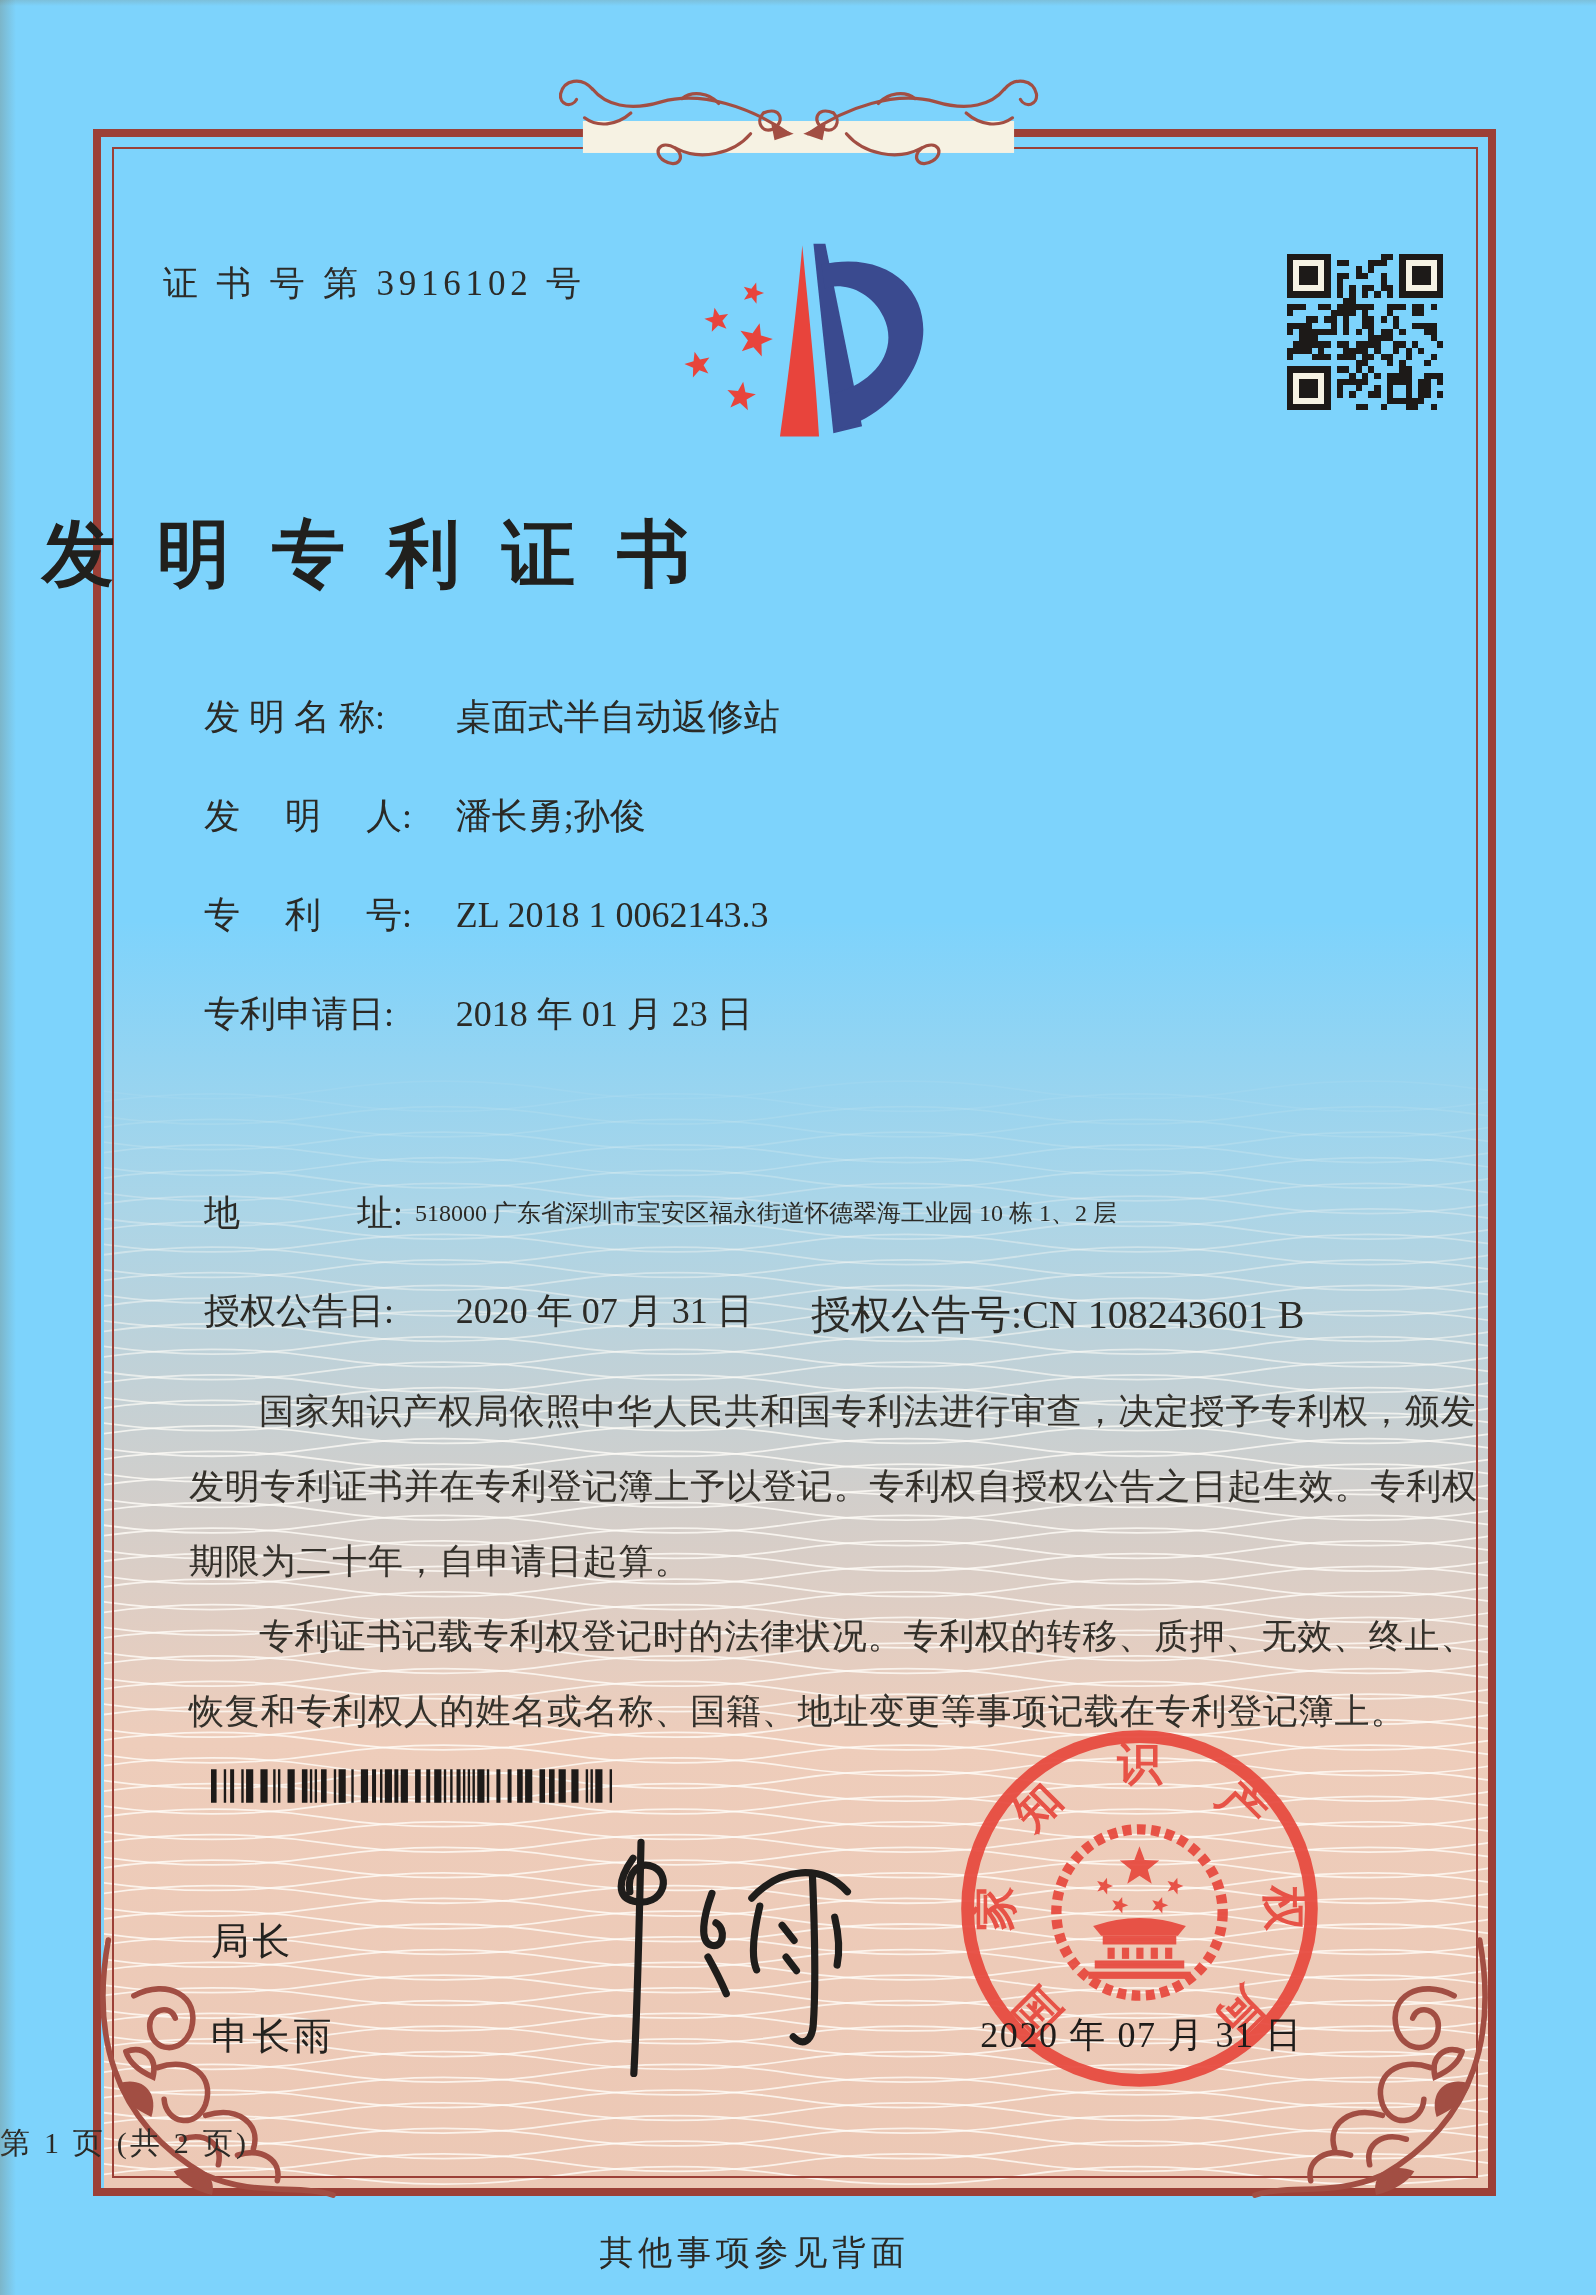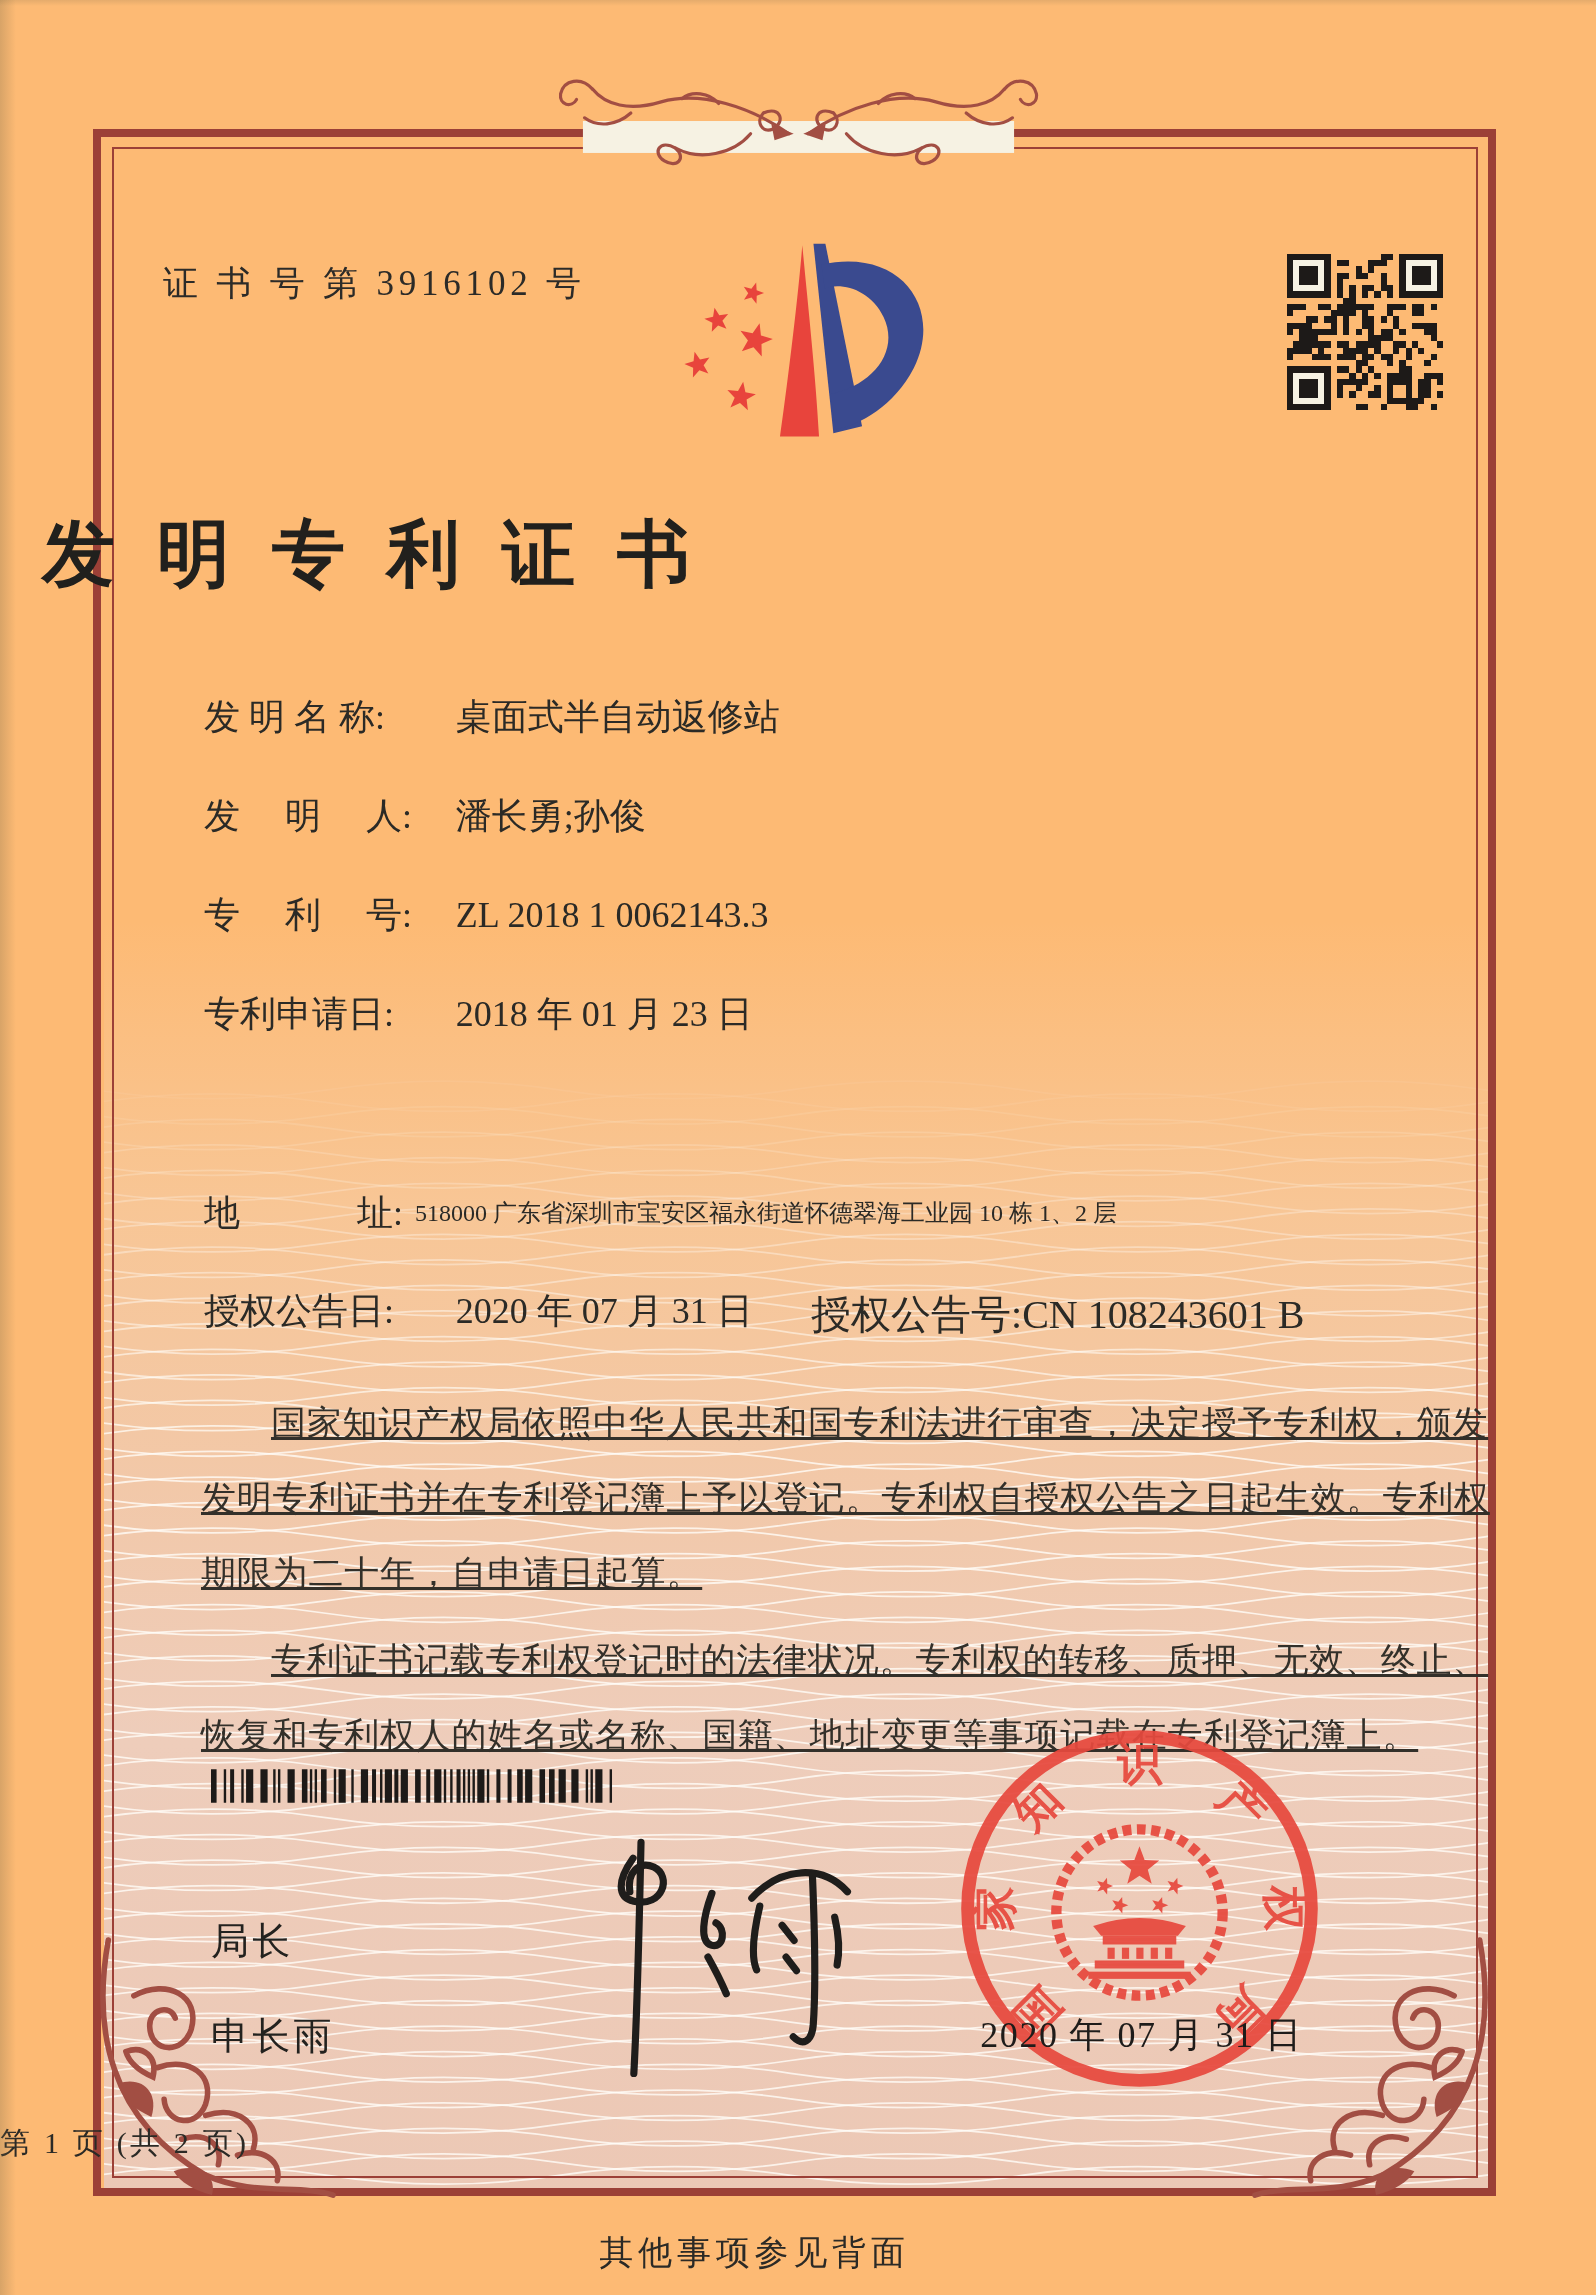--- a/index.html
+++ b/index.html
@@ -1,18 +1,18 @@
 <!DOCTYPE html>
 <html style="font-size:12.8px"><head>
 <meta charset="utf-8">
 <style>
   html,body{margin:0;padding:0;background:#e7e2d0;}
   .page{
     position:relative;width:1596px;height:2295px;overflow:hidden;
-    background:#fdba74;
+    background:#7dd3fc;
     font-family:"Liberation Serif","DejaVu Serif",serif;
     color:#262522;
   }
   .edge-left{position:absolute;left:0;top:0;width:16px;height:100%;
     background:linear-gradient(90deg,rgba(120,105,70,.28),rgba(120,105,70,0));}
   .edge-top{position:absolute;left:0;top:0;width:100%;height:6.4px;
     background:linear-gradient(180deg,rgba(120,105,70,.18),rgba(120,105,70,0));}
   
   .tint{position:absolute;left:104px;top:140px;width:1389px;height:2053px;
     background:linear-gradient(180deg,
@@ -32,21 +32,21 @@
   .title{position:absolute;left:0;top:506px;width:1564px;text-align:left;
     font-size:73px;font-weight:600;letter-spacing:42px;text-indent:42px;color:#21201d;}
   .frow{position:absolute;left:204px;font-size:36px;white-space:nowrap;color:#2b2a26;}
   .frow .lab{display:inline-block;min-width:239px;}
   .frow .val{margin-left:12.8px;}
   .frow2{position:absolute;left:811px;font-size:40px;white-space:nowrap;color:#2b2a26;}
   .addr-val{position:absolute;left:415px;top:1189px;width:950px;font-size:24px;
     line-height:49px;white-space:normal;color:#2b2a26;}
   .body-text{position:absolute;left:189px;top:1374px;width:1321px;
     font-size:35px;line-height:75px;letter-spacing:0.8px;color:#33302a;}
-  .body-text p{margin:12px;text-indent:2em;text-decoration:underline;}
+  .body-text p{margin:0;text-indent:2em;}
   #barcode{position:absolute;left:211px;top:1769px;}
   .director-title{position:absolute;left:211px;top:1916px;font-size:38px;letter-spacing:3.2px;color:#23221f;}
   .director-name{position:absolute;left:211px;top:2011px;font-size:38px;letter-spacing:3.2px;color:#23221f;}
   #signature{position:absolute;left:471px;top:1820px;}
   #seal{position:absolute;left:954px;top:1723px;opacity:.93;}
   .seal-date{position:absolute;left:934px;top:2011px;width:415px;text-align:center;
     font-size:36px;color:#1e1c1a;letter-spacing:1.6px;}
   .page-info{position:absolute;left:0;top:2123px;width:1509px;
     font-size:30px;letter-spacing:3.2px;color:#2b2a26;}
   .back-note{position:absolute;left:0;top:2230px;width:1509px;text-align:center;

